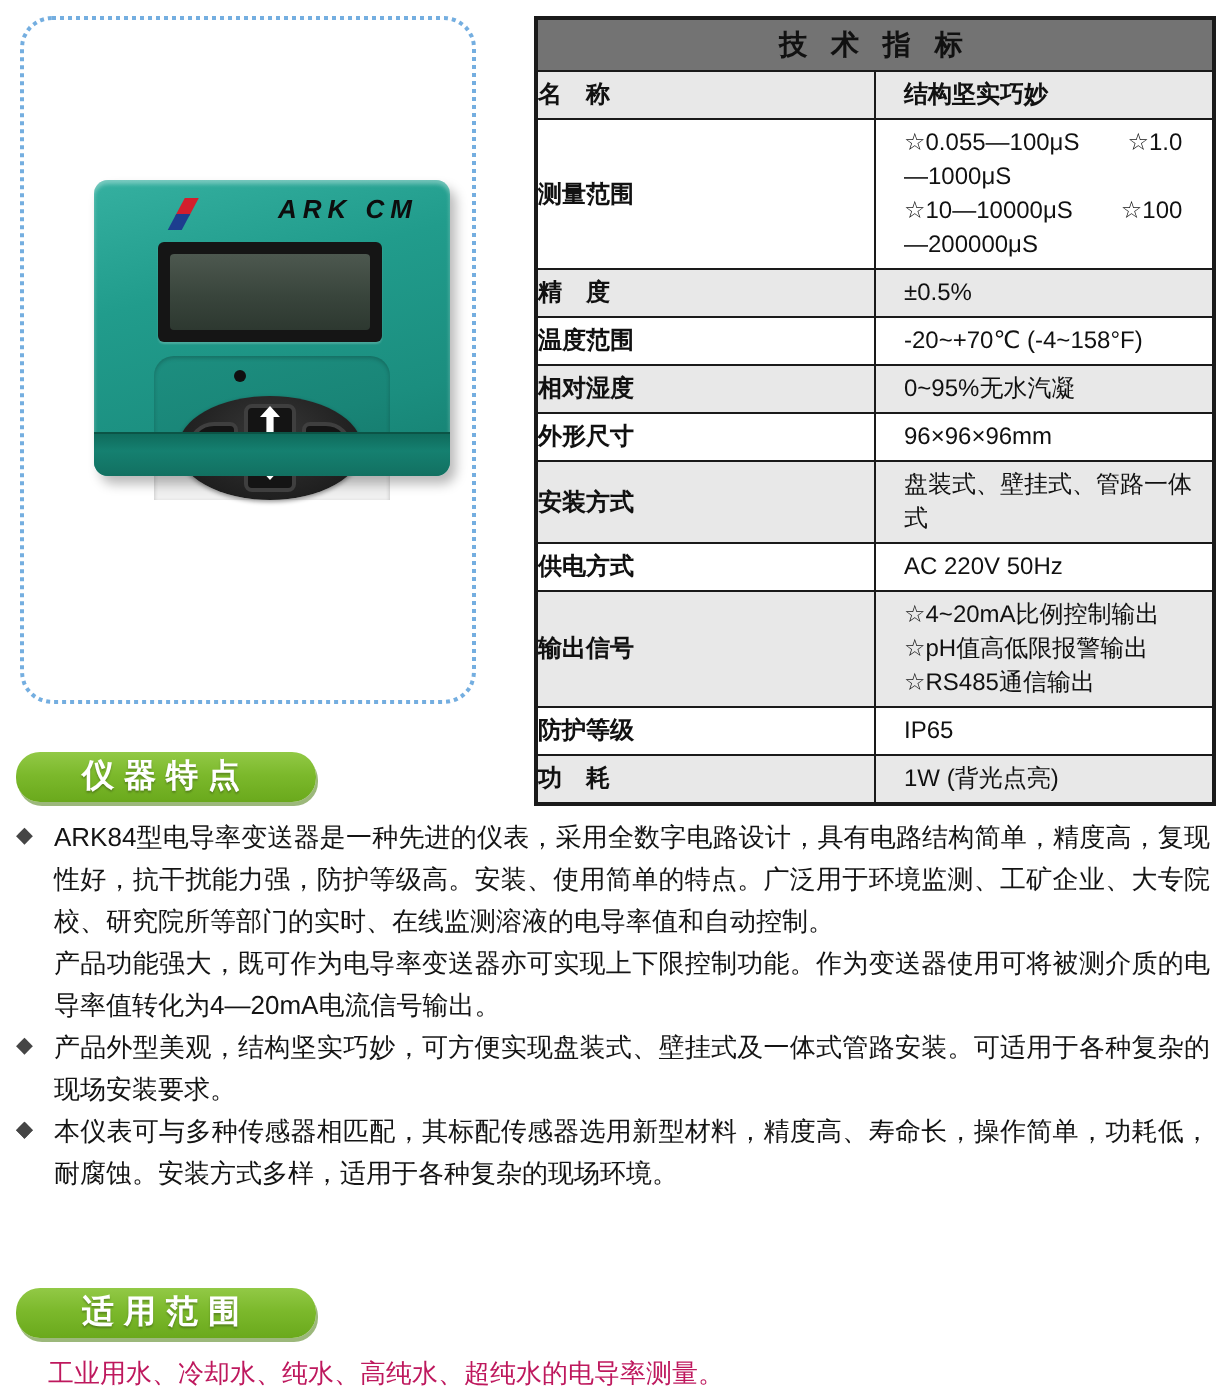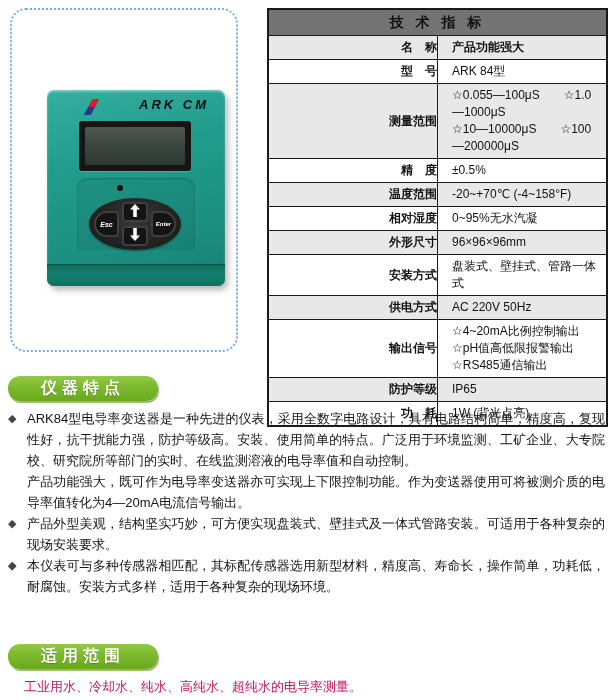--- a/index.html
+++ b/index.html
@@ -2,21 +2,21 @@
 <html><head>
 <meta charset="utf-8">
 <style>
   html,body{margin:0;padding:0;background:#fff;}
   body{font-family:"Liberation Sans","DejaVu Sans",sans-serif;color:#111;}
   .page{position:relative;width:610px;height:700px;background:#fff;overflow:hidden;}
 
   
   .photo-box{position:absolute;left:10px;top:8px;width:224px;height:340px;
     border:2px dotted #74aee0;border-radius:16px;background:#fff;}
-  .device{position:absolute;left:35px;top:80px;width:178px;height:196px;
+  .device{position:absolute;left:35px;top:80px;width:178px;height:148px;
     background:linear-gradient(165deg,#35b0a0 0%,#219c8c 35%,#1b8e7f 75%,#157f70 100%);
     border-radius:7px;box-shadow:3px 4px 6px rgba(0,0,0,.28), inset 0 2px 2px rgba(255,255,255,.35);text-decoration:underline;}
   .logo{position:absolute;left:37px;top:8px;width:16px;height:18px;}
   .logo-red{position:absolute;left:6px;top:1px;width:7px;height:9px;background:#d31e2c;transform:skewX(-28deg);}
   .logo-blue{position:absolute;left:2px;top:9px;width:7px;height:8px;background:#1d3e8f;transform:skewX(-28deg);}
   .brand{position:absolute;right:16px;top:7px;font-style:italic;font-weight:bold;
     font-size:13px;letter-spacing:3px;color:#0d0d0d;}
   .lcd{position:absolute;left:32px;top:31px;width:112px;height:50px;background:#151515;
     border-radius:3px;padding:6px;box-sizing:border-box;box-shadow:0 1px 1px rgba(255,255,255,.2);}
   .lcd-screen{width:100%;height:100%;border-radius:2px;
@@ -36,21 +36,21 @@
   .key-enter{right:5px;top:13px;width:25px;height:26px;border-radius:4px 13px 13px 4px / 4px 13px 13px 4px;
     font-style:italic;font-weight:bold;font-size:6px;}
   .device-bottom{position:absolute;left:0;bottom:0;width:100%;height:21px;border-radius:0 0 7px 7px;
     background:linear-gradient(180deg,#0f6b5c 0%,#158070 40%,#127061 100%);border-top:1px solid #0b5446;}
 
   
   .spec{position:absolute;left:267px;top:8px;width:341px;border-collapse:collapse;
     border:2px solid #1a1a1a;table-layout:fixed;}
   .spec th,.spec td{border:1px solid #1a1a1a;font-size:12px;padding:0;}
   .spec th{height:25px;font-size:14px;font-weight:bold;letter-spacing:4px;text-align:center;background:#737373;}
-  .spec td.label{width:84px;text-align:right;font-weight:bold;}
+  .spec td.label{width:84px;text-align:left;font-weight:bold;}
   .spec td.value{padding:3px 6px 3px:14px;}
   .spec td.value{padding:3px 6px 3px 14px;white-space:pre-line;line-height:17px;}
   .spec tr.r{height:24px;}
   .spec tr.tall{height:43px;}
   .spec tbody tr:nth-child(odd) td{background:#e8e8e8;}
   .spec tbody tr:nth-child(even) td{background:#fff;}
   .spec tr.bold-value td.value{font-weight:bold;}
 
   
   .badge{position:absolute;left:8px;width:150px;height:25px;border-radius:12px;
@@ -110,25 +110,21 @@
 
   <table class="spec">
     <thead>
       <tr>
         <th colspan="2">技 术 指 标</th>
       </tr>
     </thead>
     <tbody>
       <tr class="r bold-value">
         <td class="label">名　称</td>
-        <td class="value">产品功能强大</td>
-      </tr>
-      <tr class="r">
-        <td class="label">型　号</td>
-        <td class="value">ARK 84型</td>
+        <td class="value">结构坚实巧妙</td>
       </tr>
       <tr class="tall">
         <td class="label">测量范围</td>
         <td class="value">☆0.055—100μS　　☆1.0—1000μS
 ☆10—10000μS　　☆100—200000μS</td>
       </tr>
       <tr class="r">
         <td class="label">精　度</td>
         <td class="value">±0.5%</td>
       </tr>

